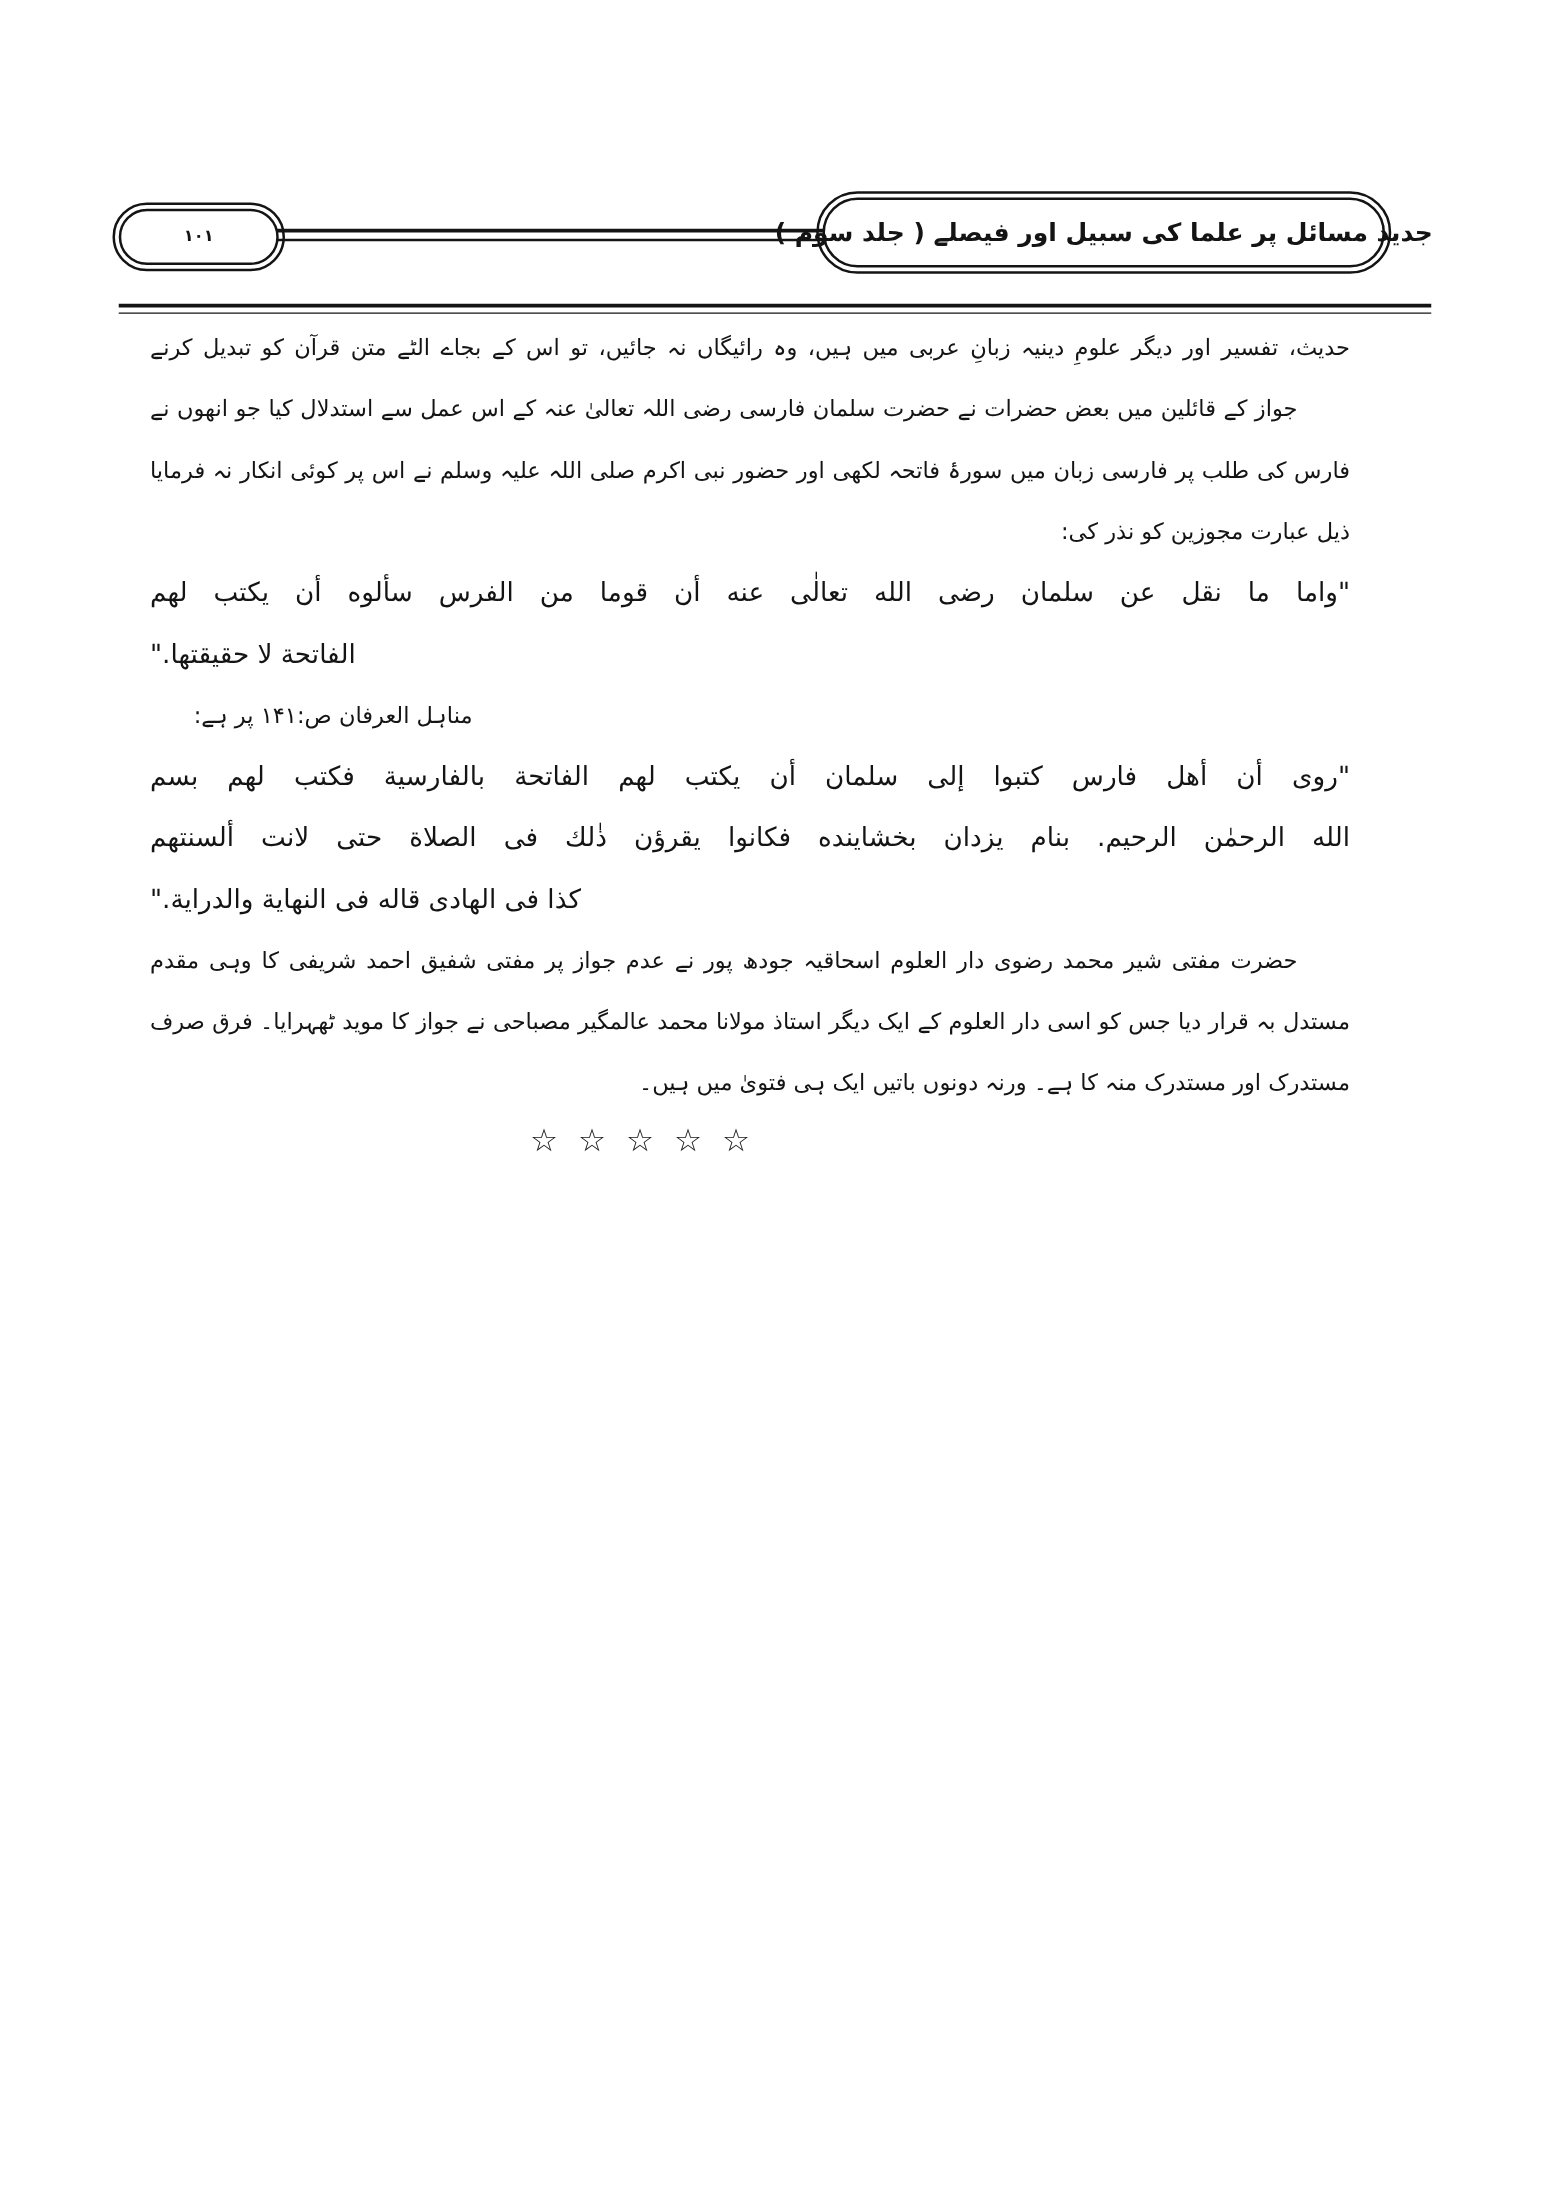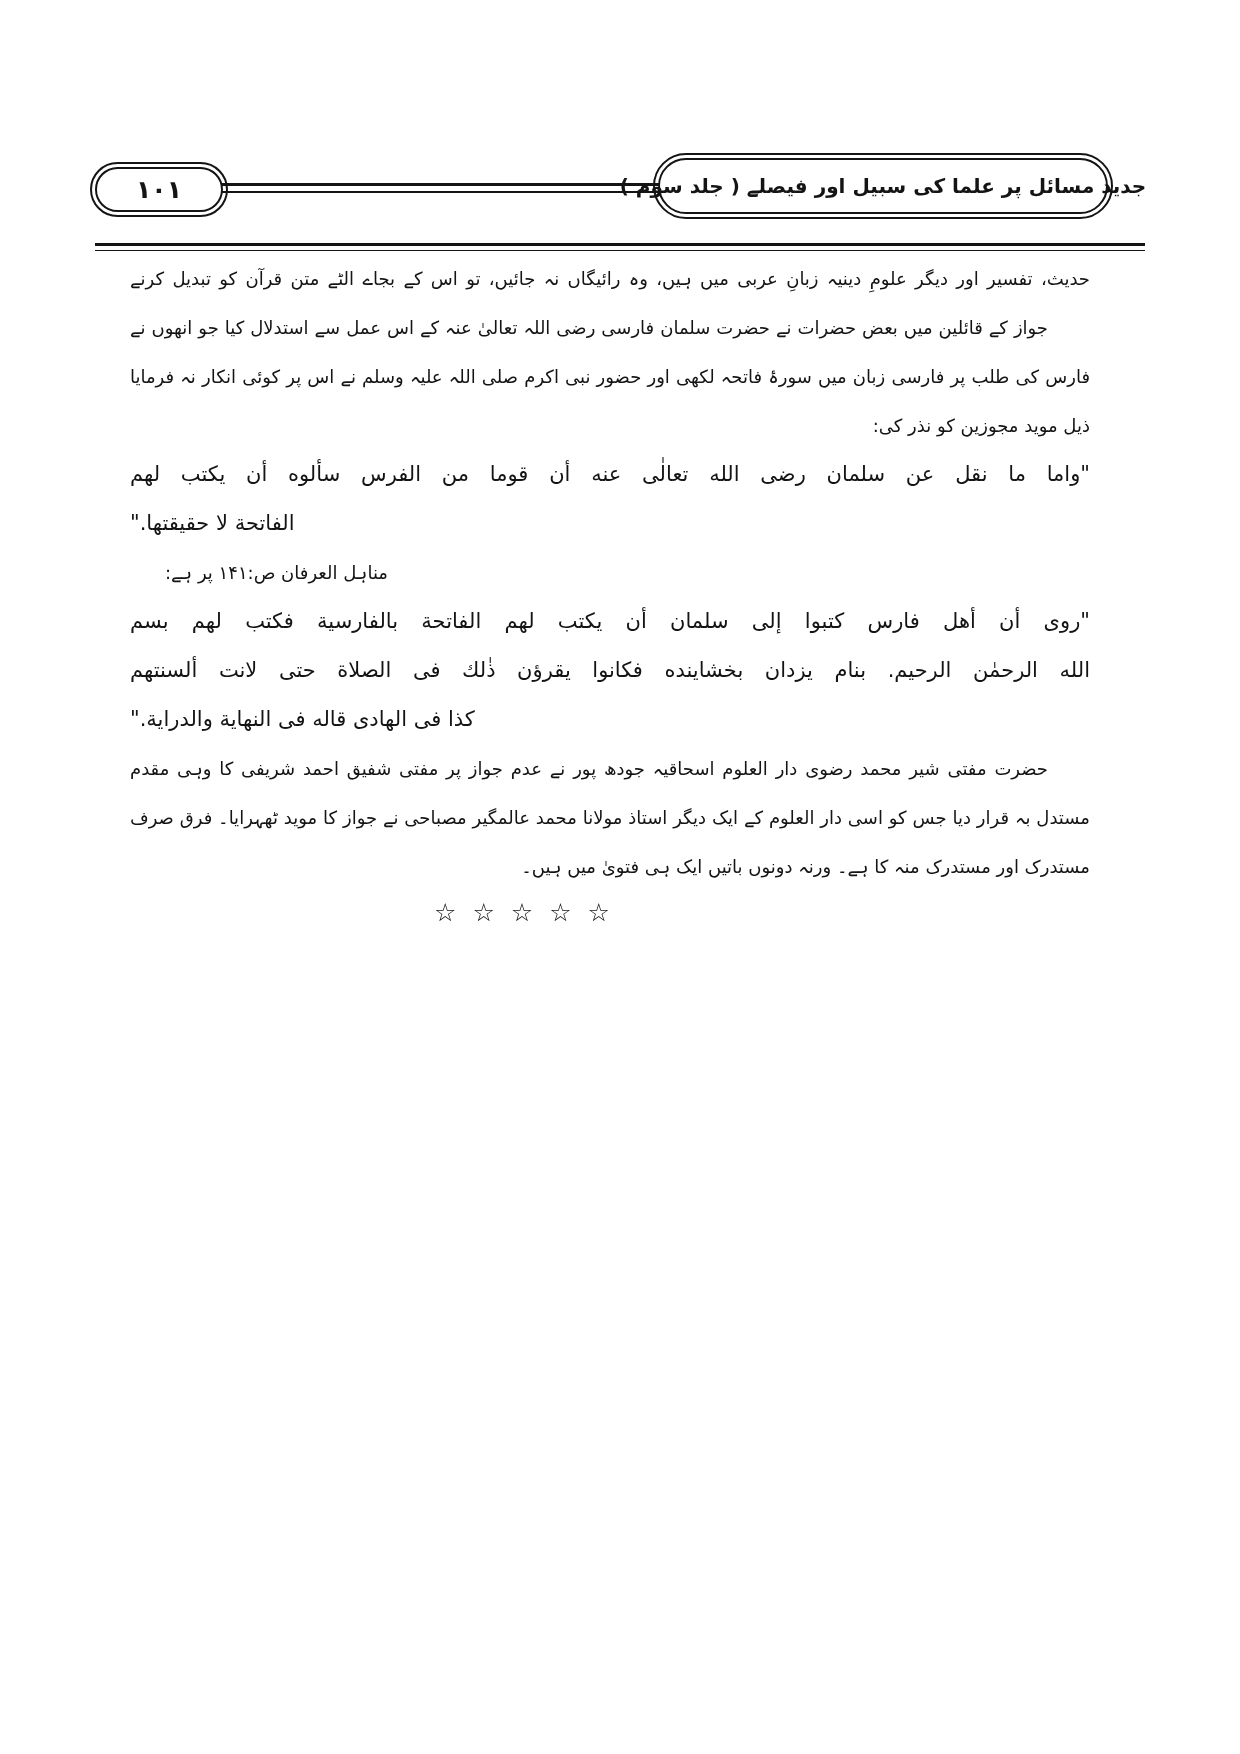--- a/index.html
+++ b/index.html
@@ -8,33 +8,33 @@
     margin:0 auto;overflow:hidden;
     font-family:"DejaVu Sans",sans-serif;color:#141414;
   }
   
   .badge{
     position:absolute;box-sizing:border-box;
     border:2px solid #141414;outline:2px solid #141414;outline-offset:3px;
     display:flex;align-items:center;justify-content:center;
     background:#fff;z-index:2;
   }
-  .badge-num{left:95px;top:167px;width:128px;height:45px;border-radius:24px;font-size:25px;font-weight:700;}
+  .badge-num{left:95px;top:167px;width:128px;height:45px;border-radius:24px;font-size:13px;font-weight:700;}
   .badge-title{left:658px;top:158px;width:450px;height:56px;border-radius:30px;font-size:20px;font-weight:700;white-space:nowrap;}
   .rule-connector{
     position:absolute;left:220px;top:183px;width:442px;height:5px;
     border-top:3px solid #141414;border-bottom:2px solid #141414;z-index:1;
   }
   .rule-full{
     position:absolute;left:95px;top:243px;width:1050px;height:4px;
     border-top:3px solid #141414;border-bottom:1.5px solid #141414;
   }
   
   .text-block{
-    position:absolute;left:130px;top:254px;width:960px;direction:rtl;
+    position:absolute;left:120px;top:254px;width:960px;direction:rtl;
   }
   .ln{
     display:block;height:49px;line-height:49px;font-size:18px;
     white-space:normal;overflow:hidden;
   }
   .ln.full{text-align:justify;text-align-last:justify;}
   .ln.right{text-align:right;}
   .ln.left{text-align:left;}
   .ln.ind{text-indent:42px;}
   .ln.ind-l{padding-left:35px;}
@@ -55,21 +55,21 @@
   </div>
   <div class="badge badge-title">
     <span>جدید مسائل پر علما کی سبیل اور فیصلے ( جلد سوم )</span>
   </div>
   <div class="rule-full"></div>
 
   <div class="text-block">
     <div class="ln full">حدیث، تفسیر اور دیگر علومِ دینیہ زبانِ عربی میں ہیں، وہ رائیگاں نہ جائیں، تو اس کے بجاے الٹے متن قرآن کو تبدیل کرنے</div>
     <div class="ln full ind">جواز کے قائلین میں بعض حضرات نے حضرت سلمان فارسی رضی اللہ تعالیٰ عنہ کے اس عمل سے استدلال کیا جو انھوں نے اہلِ</div>
     <div class="ln full">فارس کی طلب پر فارسی زبان میں سورۂ فاتحہ لکھی اور حضور نبی اکرم صلی اللہ علیہ وسلم نے اس پر کوئی انکار نہ فرمایا— اس کے جواب</div>
-    <div class="ln right">ذیل موید مجوزین کو نذر کی:</div>
+    <div class="ln right">ذیل عبارت مجوزین کو نذر کی:</div>
     <div class="ln full ar">"واما ما نقل عن سلمان رضی الله تعالٰی عنه أن قوما من الفرس سألوه أن يكتب لهم</div>
     <div class="ln left ar">الفاتحة لا حقيقتها."</div>
     <div class="ln left ind-l">مناہل العرفان ص:۱۴۱ پر ہے:</div>
     <div class="ln full ar">"روی أن أهل فارس كتبوا إلی سلمان أن يكتب لهم الفاتحة بالفارسية فكتب لهم بسم</div>
     <div class="ln full ar">الله الرحمٰن الرحيم. بنام يزدان بخشاينده فكانوا يقرؤن ذٰلك فی الصلاة حتی لانت ألسنتهم</div>
     <div class="ln left ar">كذا فی الھادی قاله فی النهاية والدراية."</div>
     <div class="ln full ind">حضرت مفتی شیر محمد رضوی دار العلوم اسحاقیہ جودھ پور نے عدم جواز پر مفتی شفیق احمد شریفی کا وہی مقدم الذکر فتویٰ</div>
     <div class="ln full">مستدل بہ قرار دیا جس کو اسی دار العلوم کے ایک دیگر استاذ مولانا محمد عالمگیر مصباحی نے جواز کا موید ٹھہرایا۔ فرق صرف</div>
     <div class="ln right">مستدرک اور مستدرک منہ کا ہے۔ ورنہ دونوں باتیں ایک ہی فتویٰ میں ہیں۔</div>
     <div class="stars">☆☆☆☆☆</div>

